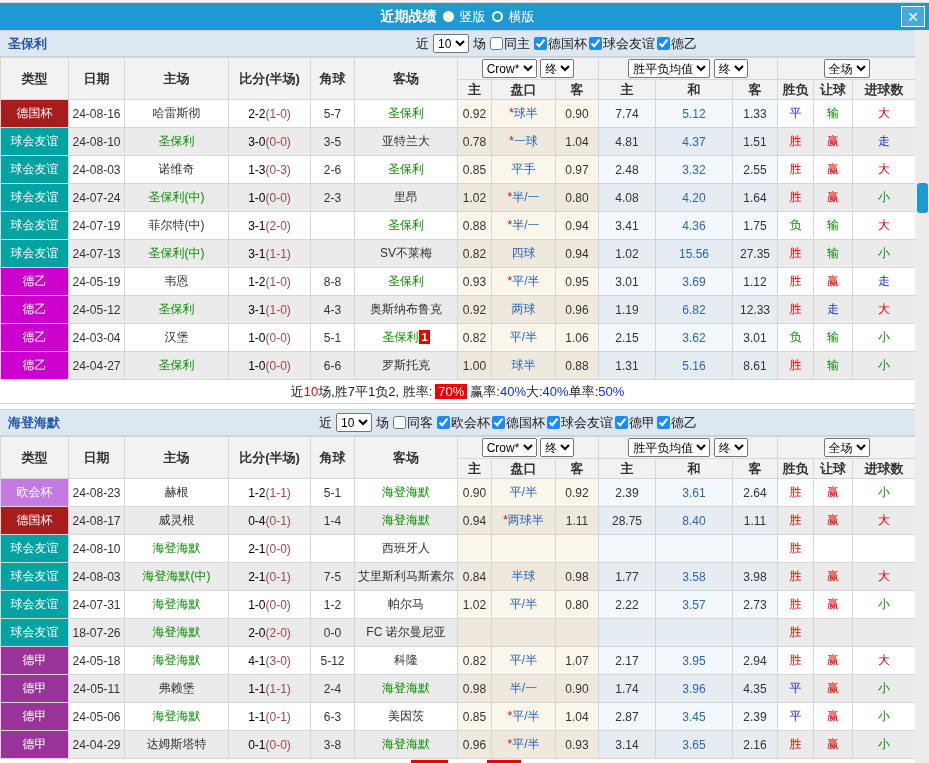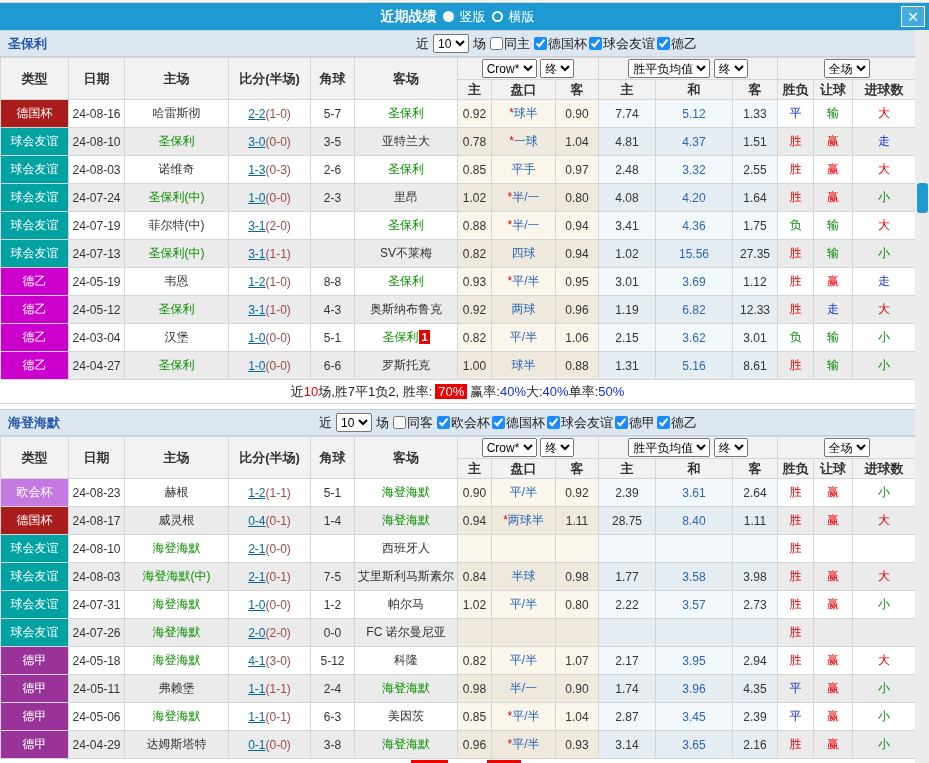--- a/index.html
+++ b/index.html
@@ -32,21 +32,21 @@
   table { border-collapse:collapse; table-layout:fixed; width:915px; }
   th, td { border:1px solid #d6d6d6; text-align:center; overflow:hidden; white-space:nowrap; }
   thead th { background:#f2f2f2; font-size:13px; font-weight:bold; color:#333; }
   thead tr.h1 { height:22px; } thead tr.h2 { height:20px; }
   thead select { font-size:12px; height:19px; }
   tbody tr { height:28px; font-size:12px; color:#333; }
   tbody tr.odd td { background:#fff; }
   tbody tr.even td { background:#ebebeb; }
   td.type { color:#fff; font-size:12px; }
   td.team span.focal, td.team.focal { color:#0a9000; }
-  .ft { color:#0369a1;text-decoration:underline; } .ht { color:#9c4a4a; }
+  .ft { color:#000000; } .ht { color:#9c4a4a; }
   tr.odd td.g-odds { background:#fbf6ec; } tr.even td.g-odds { background:#efe9dd; }
   tr.odd td.g-mean { background:#f2f8fc; } tr.even td.g-mean { background:#e6edf2; }
   td.hc { color:#2b66b8; } td.hc .star { color:#e60000; }
   td.mid { color:#2b66b8; }
   .num-badge { display:inline-block; background:#e60000; color:#fff; font-weight:bold; font-size:11px;
                padding:0 2px; margin-left:1px; line-height:14px; }
   .summary { height:24px; display:flex; align-items:center; justify-content:center; font-size:13px;
              color:#222; border-bottom:1px solid #cfcfcf; background:#fff; }
   .summary .t-red { color:#e60000; }
   .summary .t-blue { color:#1330cc; }
@@ -505,21 +505,21 @@
             <td class="g-odds">0.80</td>
             <td class="g-mean">2.22</td>
             <td class="g-mean mid">3.57</td>
             <td class="g-mean">2.73</td>
             <td class="res" style="color: rgb(230, 0, 0);">胜</td>
             <td class="res" style="color: rgb(230, 0, 0);">赢</td>
             <td class="res" style="color: rgb(10, 138, 10);">小</td>
           </tr>
           <tr class="even">
             <td class="type" style="background: rgb(0, 162, 162);">球会友谊</td>
-            <td class="date">24-07-26</td>
+            <td class="date">18-07-26</td>
             <td class="team focal">海登海默</td>
             <td class="score"><span class="ft">2-0</span><span class="ht">(2-0)</span></td>
             <td class="corner">0-0</td>
             <td class="team"><span>FC 诺尔曼尼亚</span></td>
             <td class="g-odds"></td>
             <td class="g-odds hc"></td>
             <td class="g-odds"></td>
             <td class="g-mean"></td>
             <td class="g-mean mid"></td>
             <td class="g-mean"></td>

